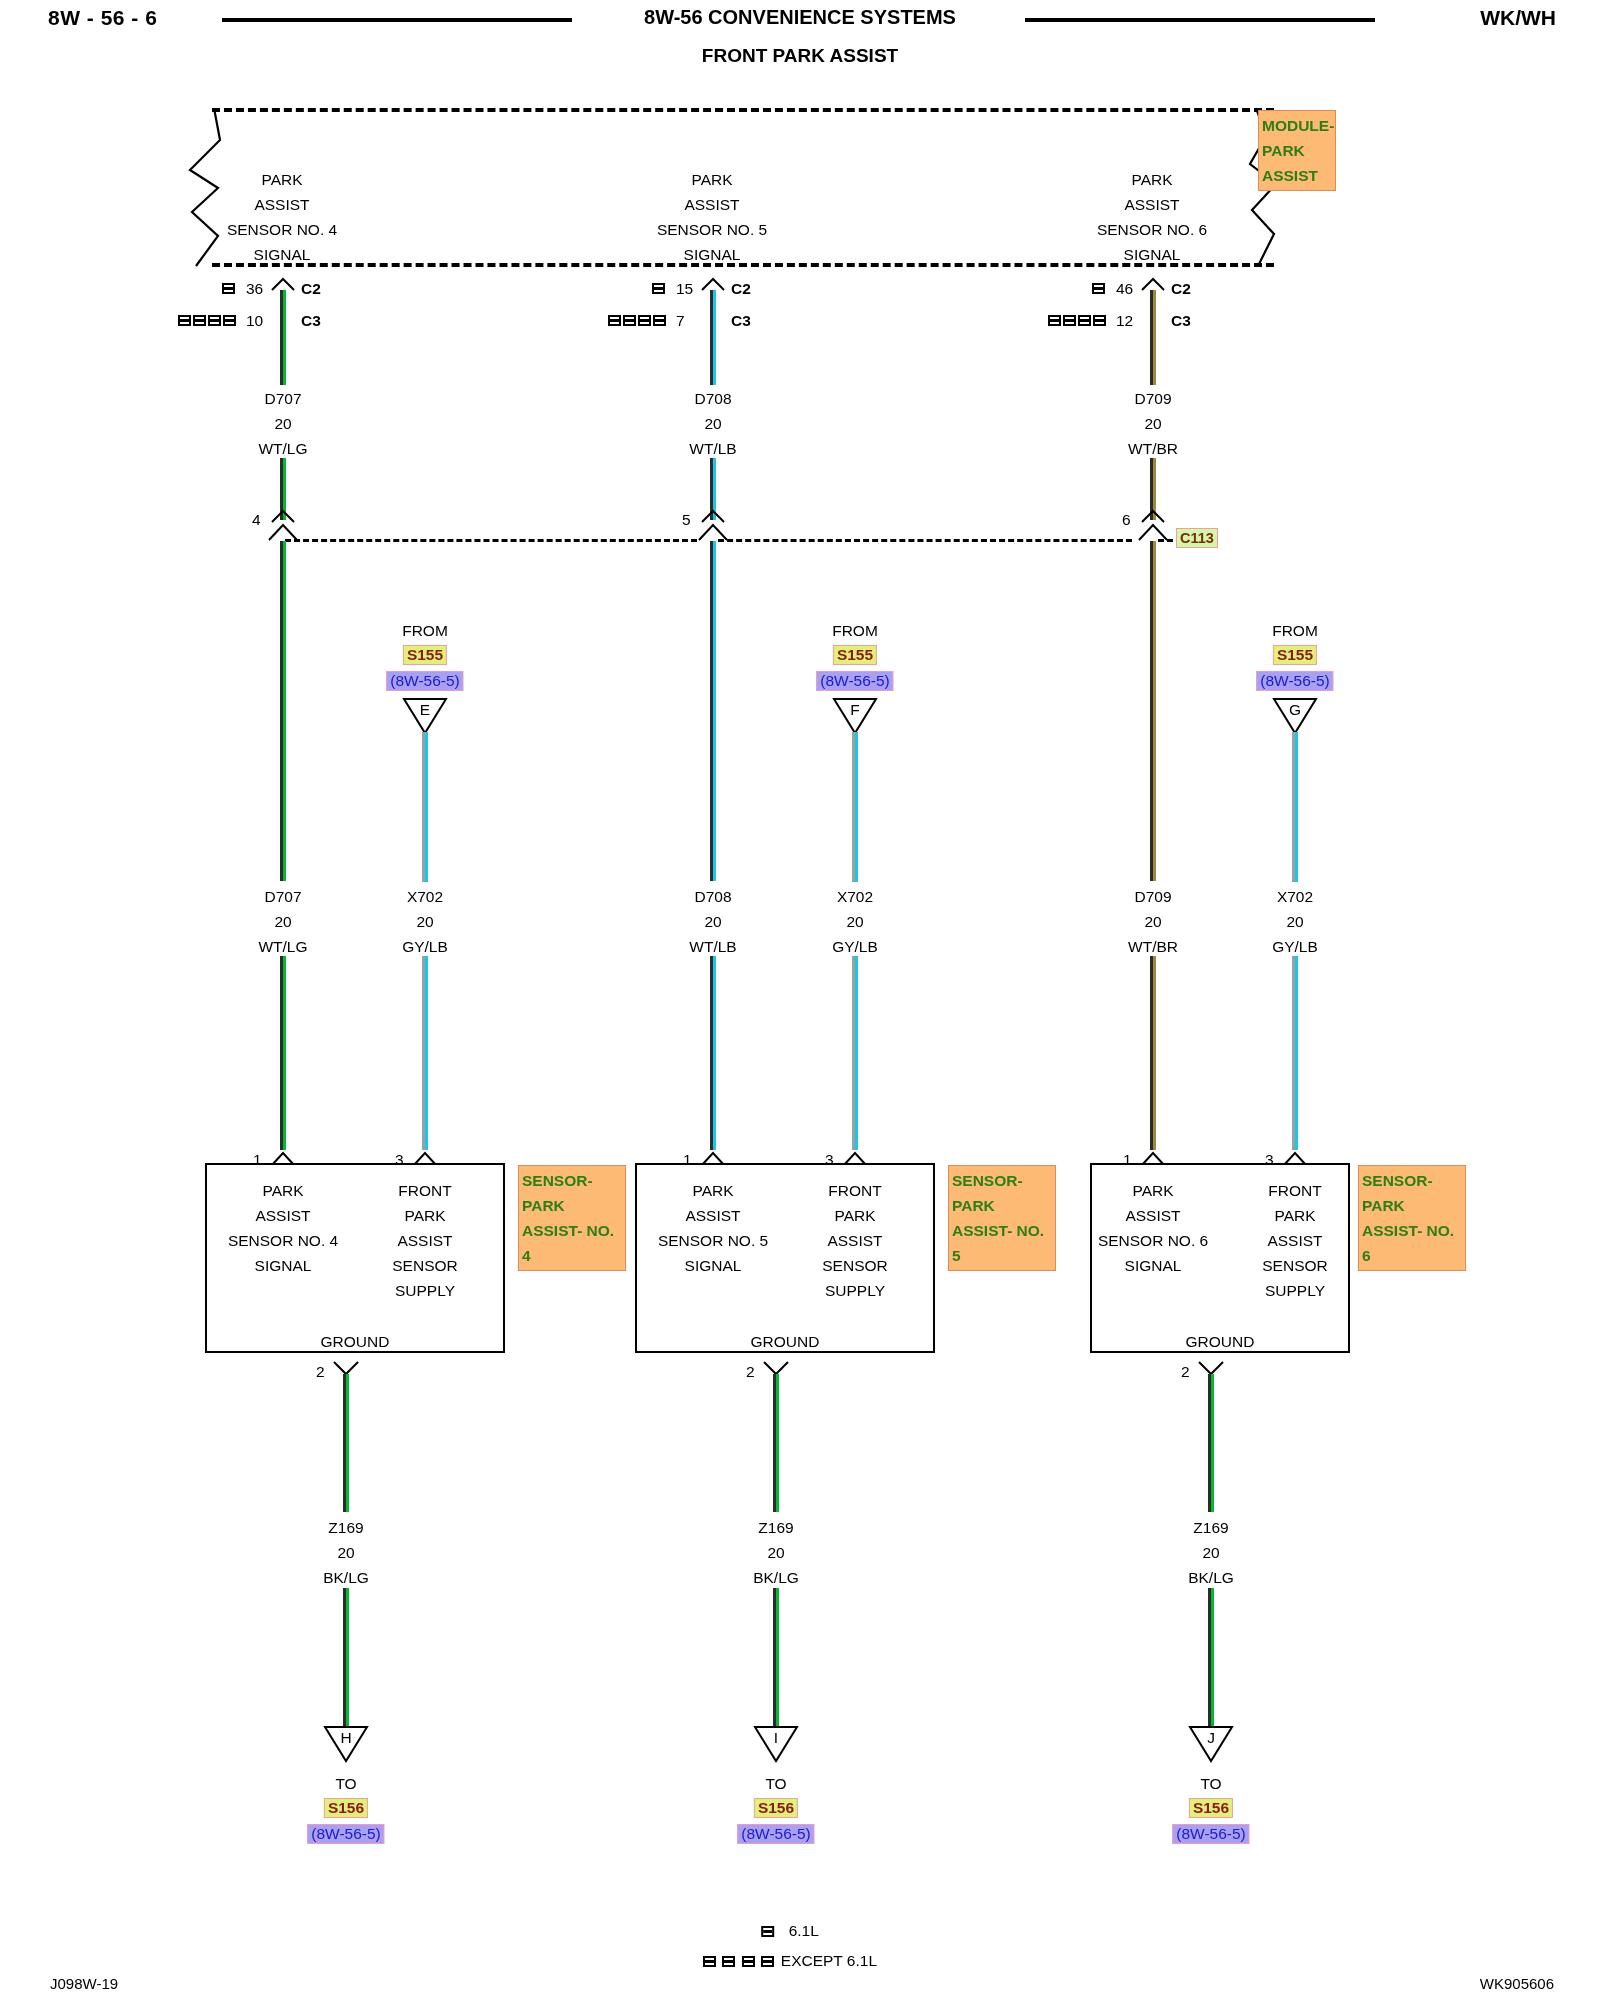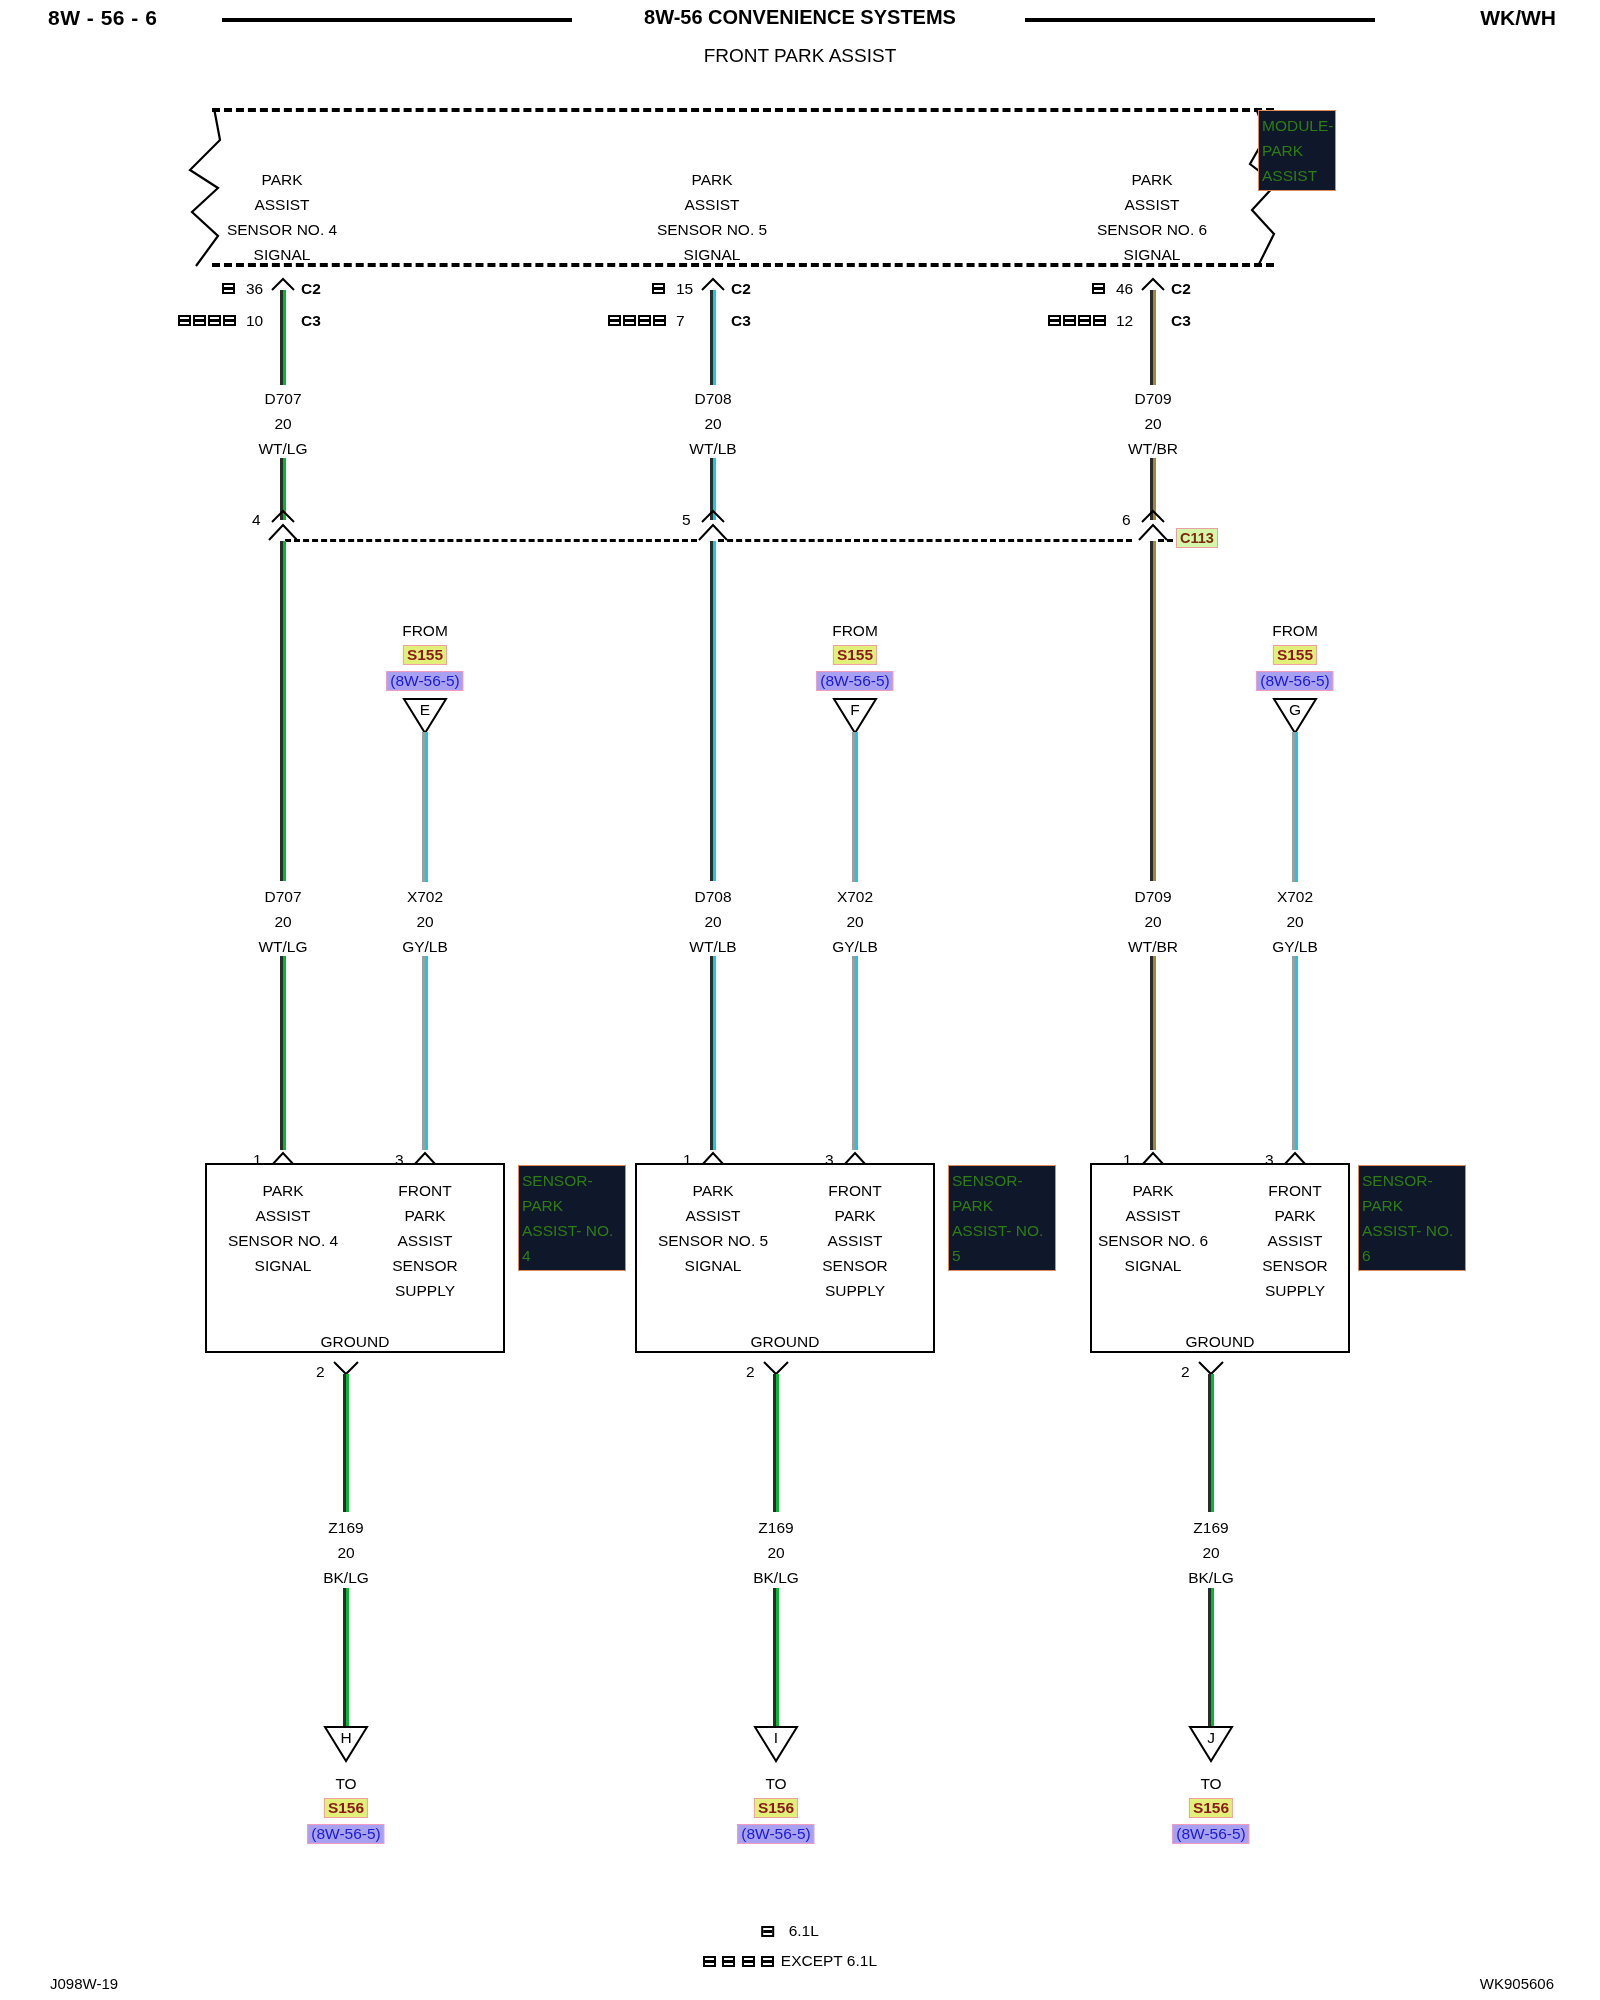--- a/index.html
+++ b/index.html
@@ -9,21 +9,21 @@
     font-family:"Liberation Sans", sans-serif;
     color:#000;
     -webkit-font-smoothing:antialiased;
   }
   .abs { position:absolute; }
 
   
   .hdr-left  { left:48px;  top:6px;  font-size:21px; font-weight:bold; letter-spacing:0.5px;text-align:center;}
   .hdr-right { right:44px; top:6px;  font-size:21px; font-weight:bold;}
   .hdr-title { left:0; right:0; top:6px; text-align:center; font-size:20px; font-weight:bold;}
-  .hdr-sub   { left:0; right:0; top:45px; text-align:center; font-size:19px; font-weight:normal;}
+  .hdr-sub   { left:0; right:0; top:45px; text-align:center; font-size:19px; font-weight:bold;}
   .hdr-rule  { height:4px; background:#000; top:18px; }
   .hdr-rule.l { left:222px; width:350px; }
   .hdr-rule.r { left:1025px; width:350px; }
 
   
   .ftr-left  { left:50px;  bottom:8px; font-size:15px; }
   .ftr-right { right:46px; bottom:8px; font-size:15px; }
 
   
   .t  { font-size:15.5px; line-height:1; white-space:nowrap; }
@@ -49,22 +49,22 @@
   }
   .pin-up svg, .pin-dn svg { display:block; }
 
   
   .sbox {
     border:2px solid #000; background:#fff;
   }
 
   
   .callout {
-    background:#0f172a; border:1.5px solid #e08a5a;
-    color:#2f7d15; font-weight:normal; font-size:15.5px;
+    background:#fdba74; border:1.5px solid #e08a5a;
+    color:#2f7d15; font-weight:bold; font-size:15.5px;
     line-height:25px; padding:2px 3px; white-space:nowrap;
   }
   .callout.multi { white-space:normal; }
 
   .splice-name {
     background:#e2f07a; border:1px solid #f0a0a0;
     color:#8a1a1a; font-weight:bold; font-size:15.5px;
     padding:0 3px; display:inline-block; line-height:18px;
   }
   .splice-ref {

